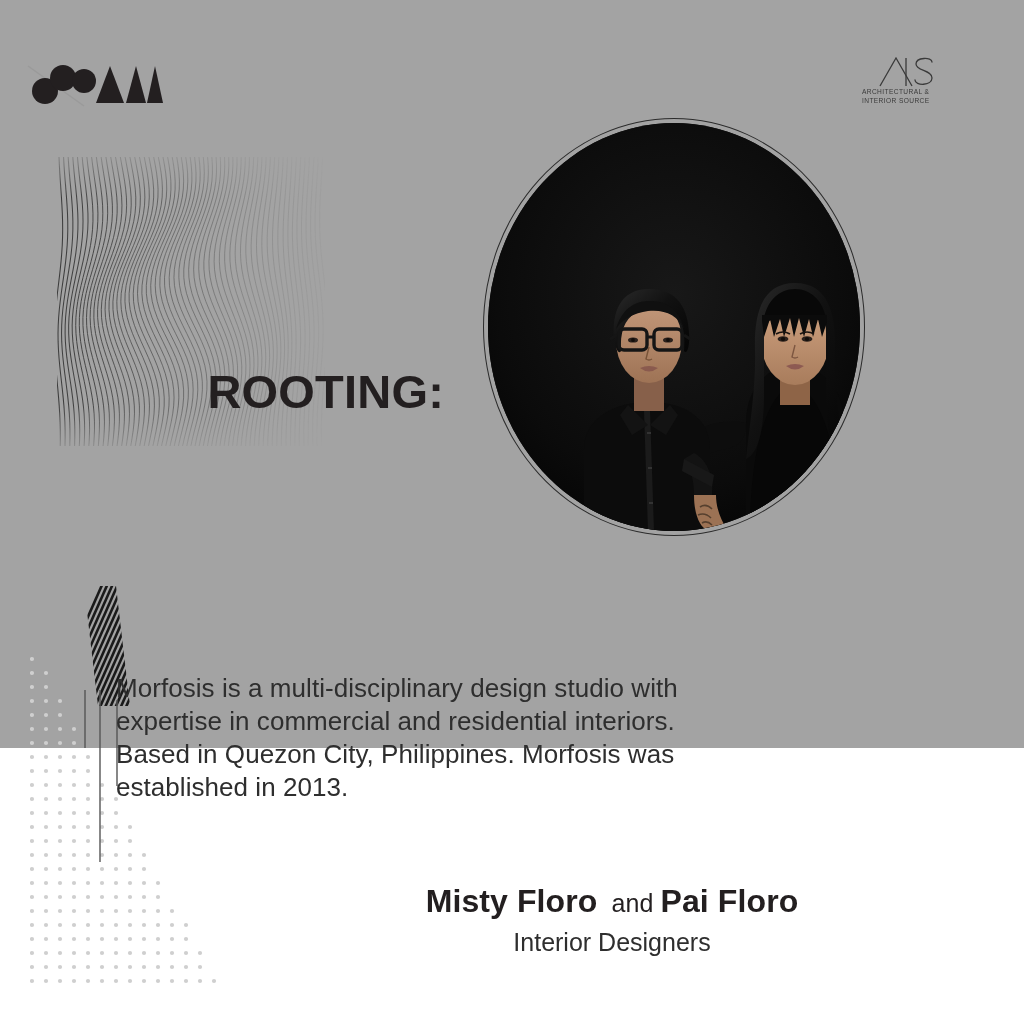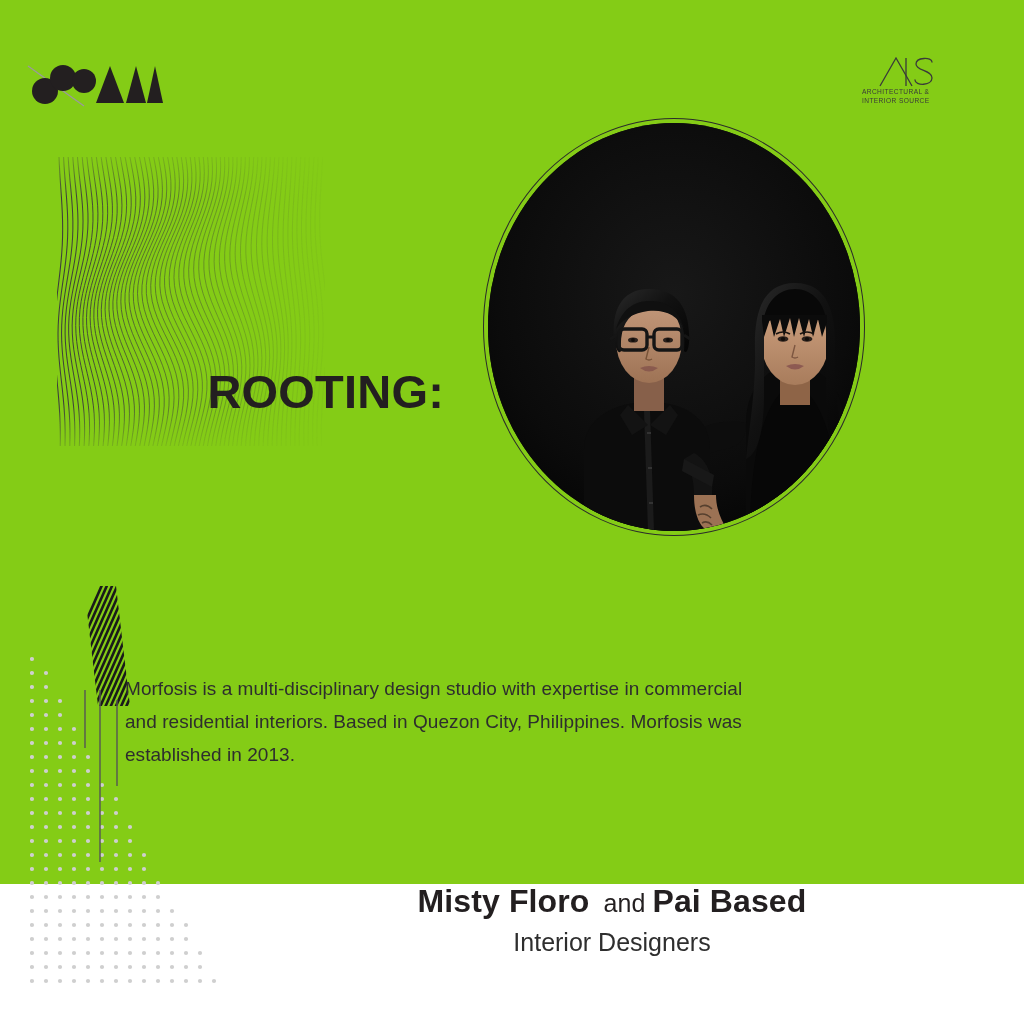--- a/index.html
+++ b/index.html
@@ -4,22 +4,22 @@
 <style>
   * { margin:0; padding:0; box-sizing:border-box; }
   html, body {
     width:1024px; height:1024px;
     background:#ffffff;
     font-family:"Liberation Sans", sans-serif;
     overflow:hidden;
   }
   #canvas {
     position:relative;
-    width:1024px; height:884px;
-    background:#84cc16;
+    width:1024px; height:748px;
+    background:#a3a3a3;
   }
 
   
   #morfosis-logo {
     position:absolute; left:26px; top:58px;
     width:140px; height:50px;
   }
   #ais-logo {
     position:absolute; left:858px; top:54px;
     width:96px; height:58px;
@@ -86,23 +86,23 @@
     background:#0a0a0a;
   }
 
   
   #deco-dots { position:absolute; left:30px; top:655px; width:200px; height:330px; }
   #deco-hatch { position:absolute; left:84px; top:586px; width:46px; height:125px; }
   #deco-lines { position:absolute; left:84px; top:690px; width:50px; height:185px; }
 
   
   #body-text {
-    position:absolute; left:125px; top:672px;
+    position:absolute; left:116px; top:672px;
     width:620px;
-    font-size:19px;
+    font-size:26px;
     line-height:33px;
     color:#2e2e2e;
     letter-spacing:0.05px;
   }
 
   
   #credits {
     position:absolute; left:300px; top:880px;
     width:624px;
     text-align:center;
@@ -585,17 +585,17 @@
     <svg viewBox="0 0 50 185" width="50" height="185">
       <line x1="1" y1="0" x2="1" y2="58" stroke="#555" stroke-width="1.4"></line>
       <line x1="16" y1="0" x2="16" y2="172" stroke="#555" stroke-width="1.4"></line>
       <line x1="33" y1="10" x2="33" y2="96" stroke="#555" stroke-width="1.4"></line>
     </svg>
   </div>
 
   <p id="body-text">Morfosis is a multi-disciplinary design studio with expertise in commercial and residential interiors. Based in Quezon City, Philippines. Morfosis was established in 2013.</p>
 
   <div id="credits">
-    <span id="credits-names"><span class="strong">Misty Floro</span><span class="conj"> and </span><span class="strong">Pai Based</span></span>
+    <span id="credits-names"><span class="strong">Misty Floro</span><span class="conj"> and </span><span class="strong">Pai Floro</span></span>
     <span id="credits-role">Interior Designers</span>
   </div>
 
 </div>
 
 </body></html>

